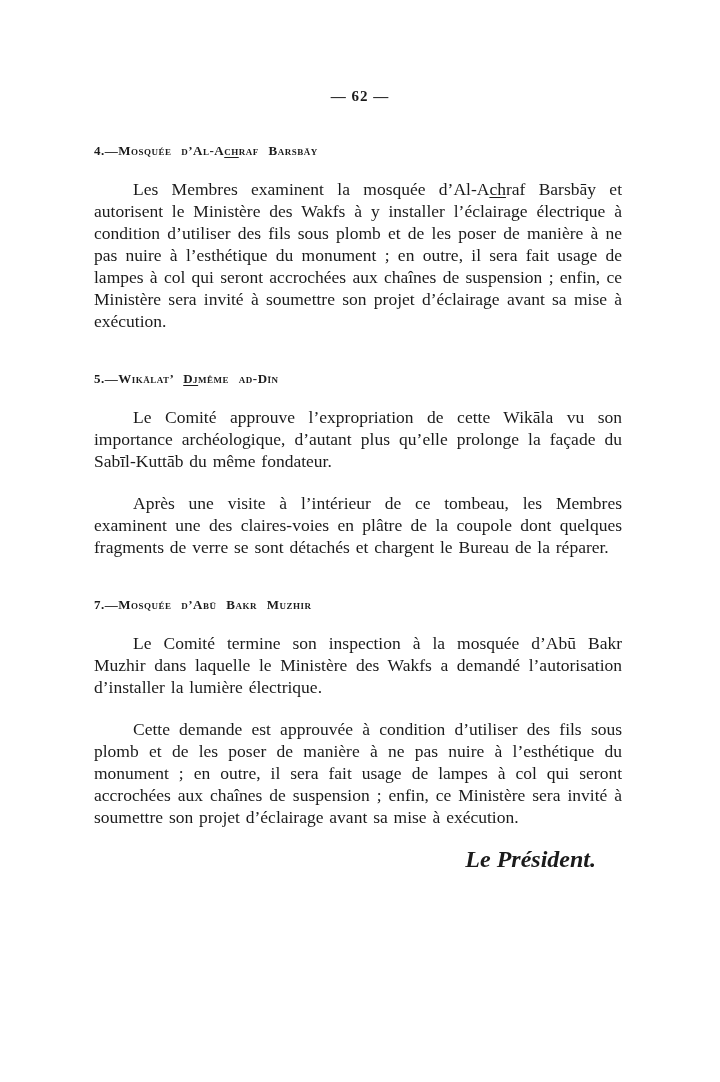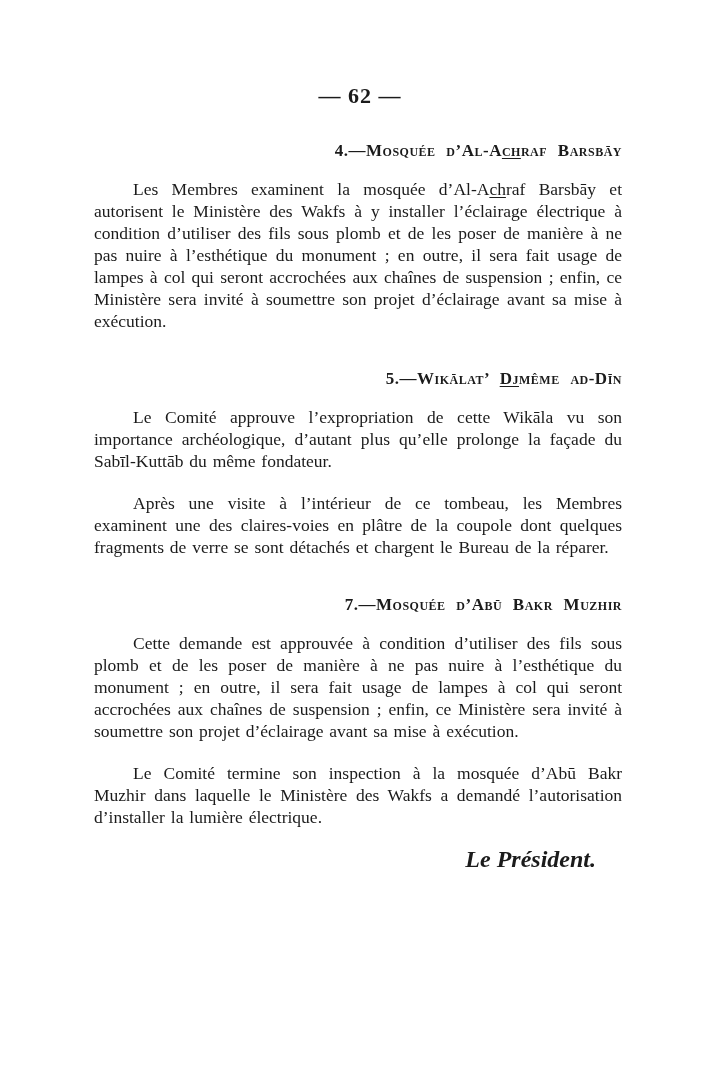--- a/index.html
+++ b/index.html
@@ -15,35 +15,35 @@
     font-family: "Liberation Serif", "DejaVu Serif", serif;
     color: #1b1b1b;
     overflow: hidden;
   }
   .page-number {
     position: absolute;
     top: 86px;
     left: 0;
     width: 720px;
     text-align: center;
-    font-size: 22px;
+    font-size: 15px;
     font-weight: bold;
     letter-spacing: 1px;
     line-height: 20px;
   }
   .content {
     position: absolute;
     left: 94px;
     top: 140px;
     width: 528px;
   }
   .heading {
     margin: 36px 0 16px 0;
-    text-align: right;
-    font-size: 17px;
+    text-align: left;
+    font-size: 13px;
     font-weight: bold;
     font-variant-caps: small-caps;
     letter-spacing: 0.5px;
     word-spacing: 6px;
     line-height: 22px;
   }
   .heading:first-child {
     margin-top: 0;
   }
   .para {
@@ -83,20 +83,20 @@
 
     <h2 class="heading"><span>5.—Wikālat’ </span><span class="u">Dj</span><span>même ad-Dīn</span></h2>
 
     <p class="para"><span>Le Comité approuve l’expropriation de cette Wikāla vu son importance archéologique, d’autant plus qu’elle prolonge la façade du Sabīl-Kuttāb du même fondateur.</span></p>
 
 
     <p class="para"><span>Après une visite à l’intérieur de ce tombeau, les Membres examinent une des claires-voies en plâtre de la coupole dont quelques fragments de verre se sont détachés et chargent le Bureau de la réparer.</span></p>
 
     <h2 class="heading"><span>7.—Mosquée d’Abū Bakr Muzhir</span></h2>
 
+    <p class="para"><span>Le Comité termine son inspection à la mosquée d’Abū Bakr Muzhir dans laquelle le Ministère des Wakfs a demandé l’autorisation d’installer la lumière électrique.</span></p>
+
     <p class="para"><span>Cette demande est approuvée à condition d’utiliser des fils sous plomb et de les poser de manière à ne pas nuire à l’esthétique du monument ; en outre, il sera fait usage de lampes à col qui seront accrochées aux chaînes de suspension ; enfin, ce Ministère sera invité à soumettre son projet d’éclairage avant sa mise à exécution.</span></p>
-
-    <p class="para"><span>Le Comité termine son inspection à la mosquée d’Abū Bakr Muzhir dans laquelle le Ministère des Wakfs a demandé l’autorisation d’installer la lumière électrique.</span></p>
 
     <div class="signature">Le Président.</div>
 
   </div>
 </div>
 
 </body></html>

